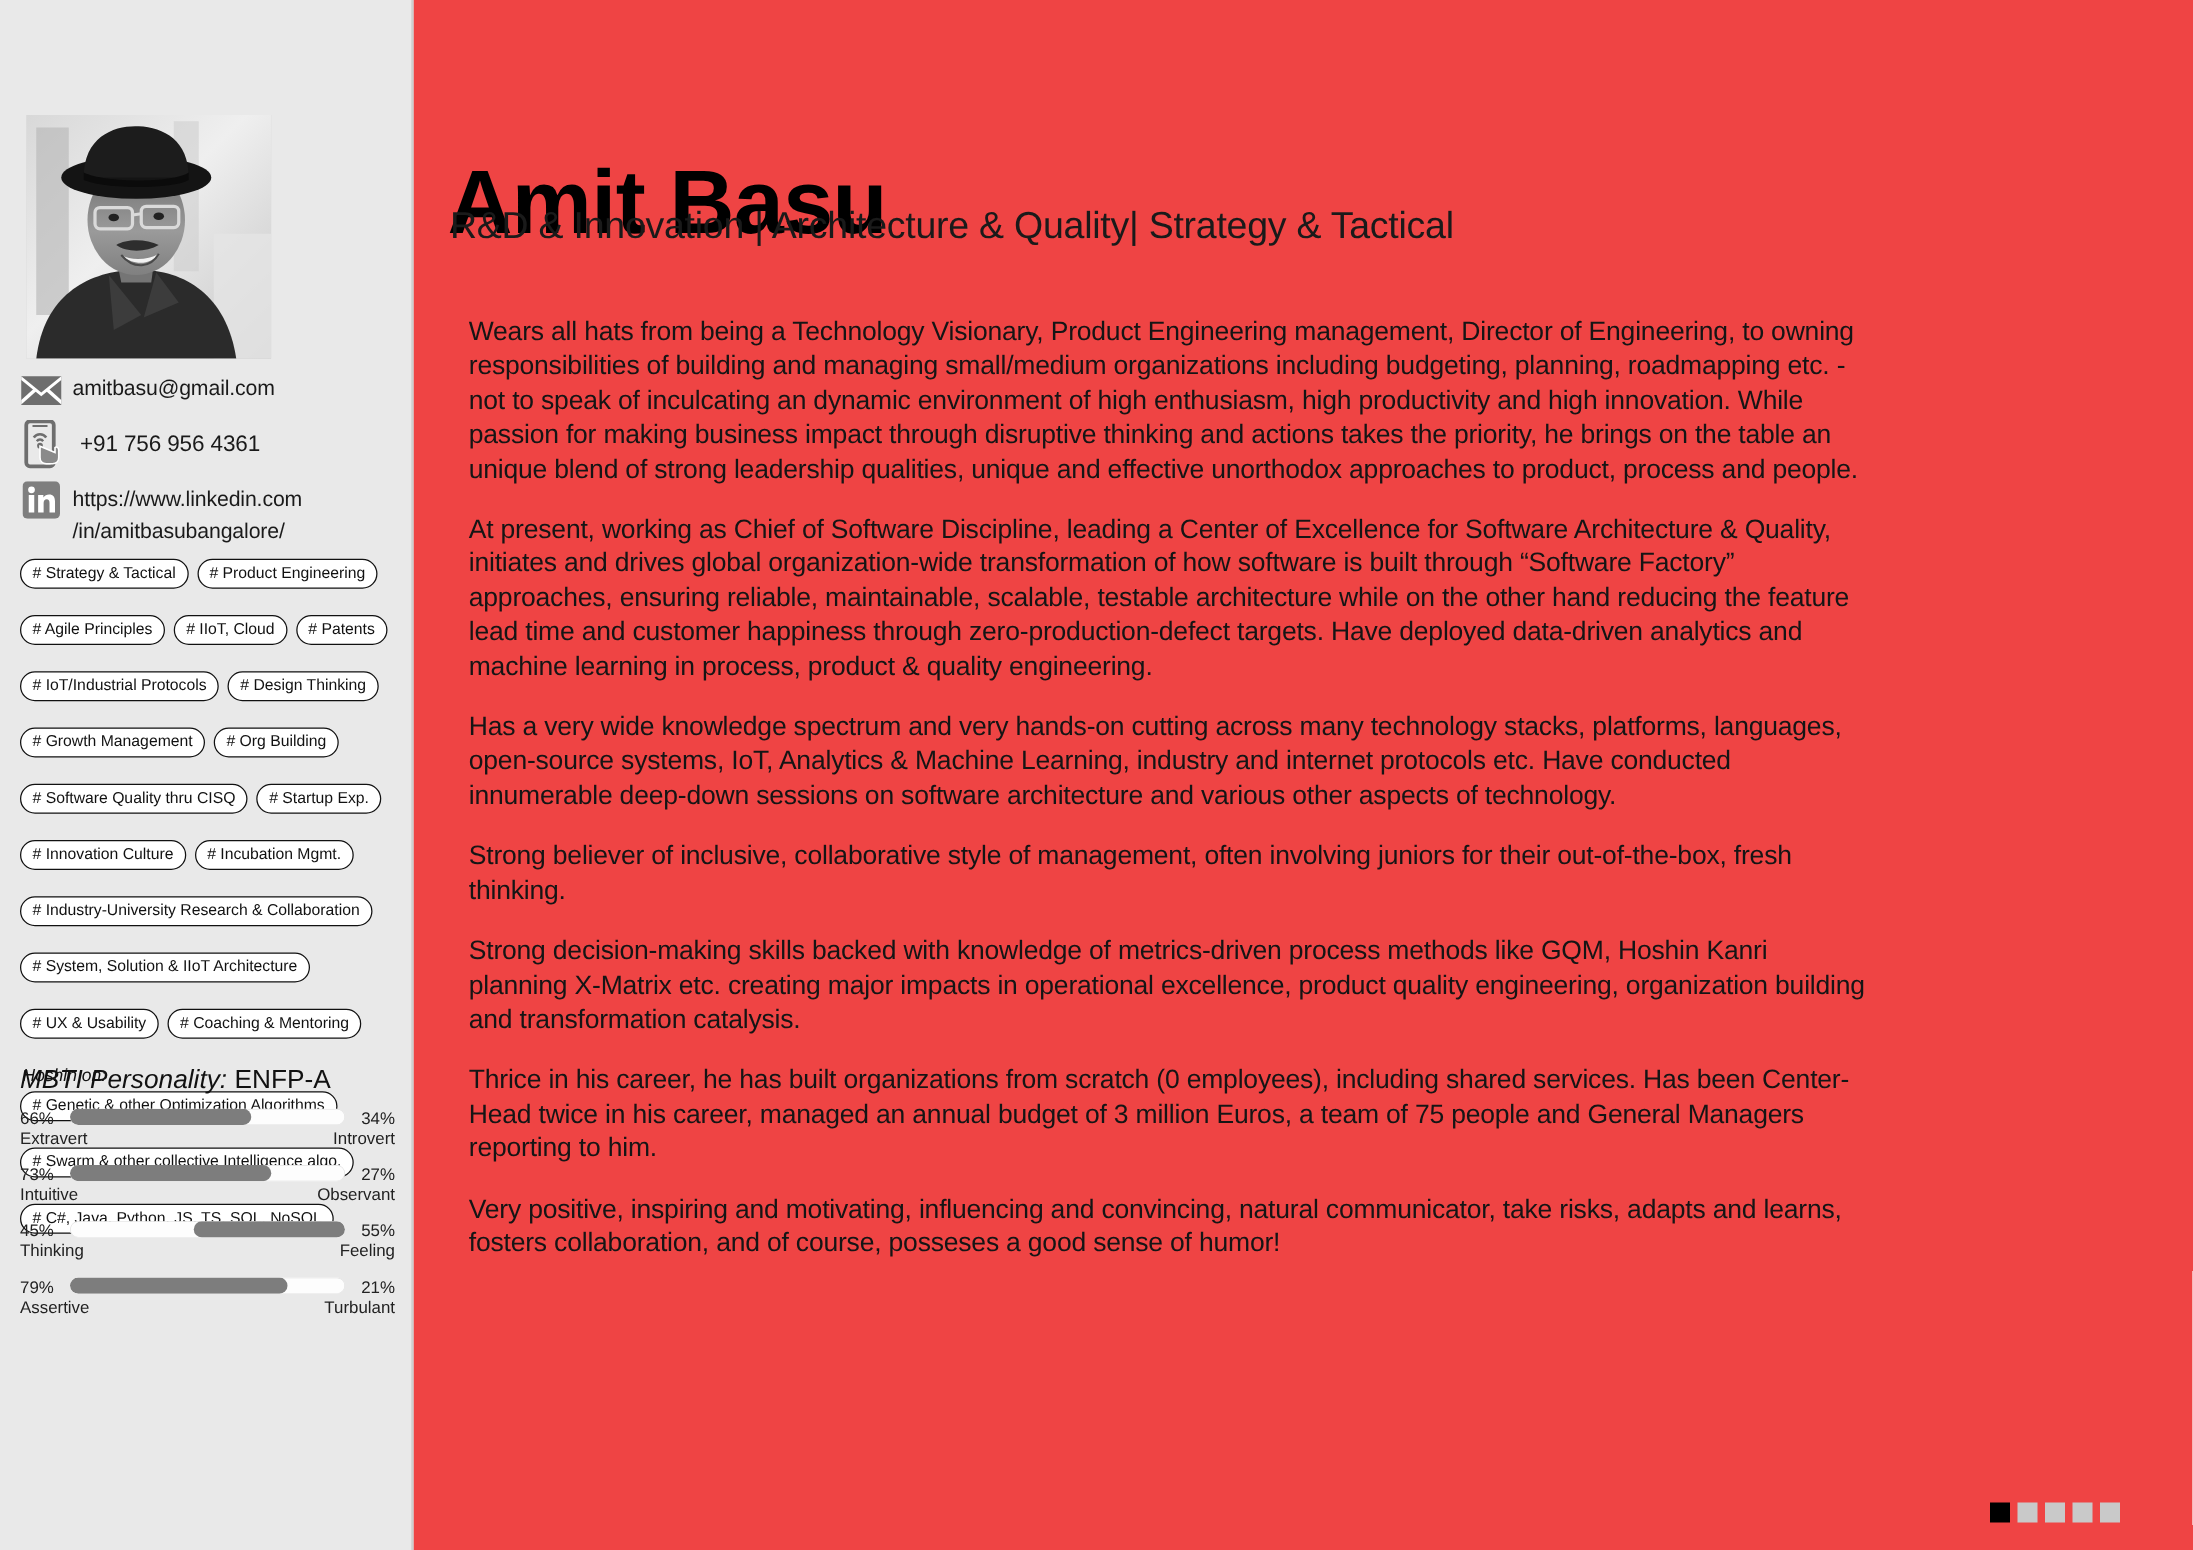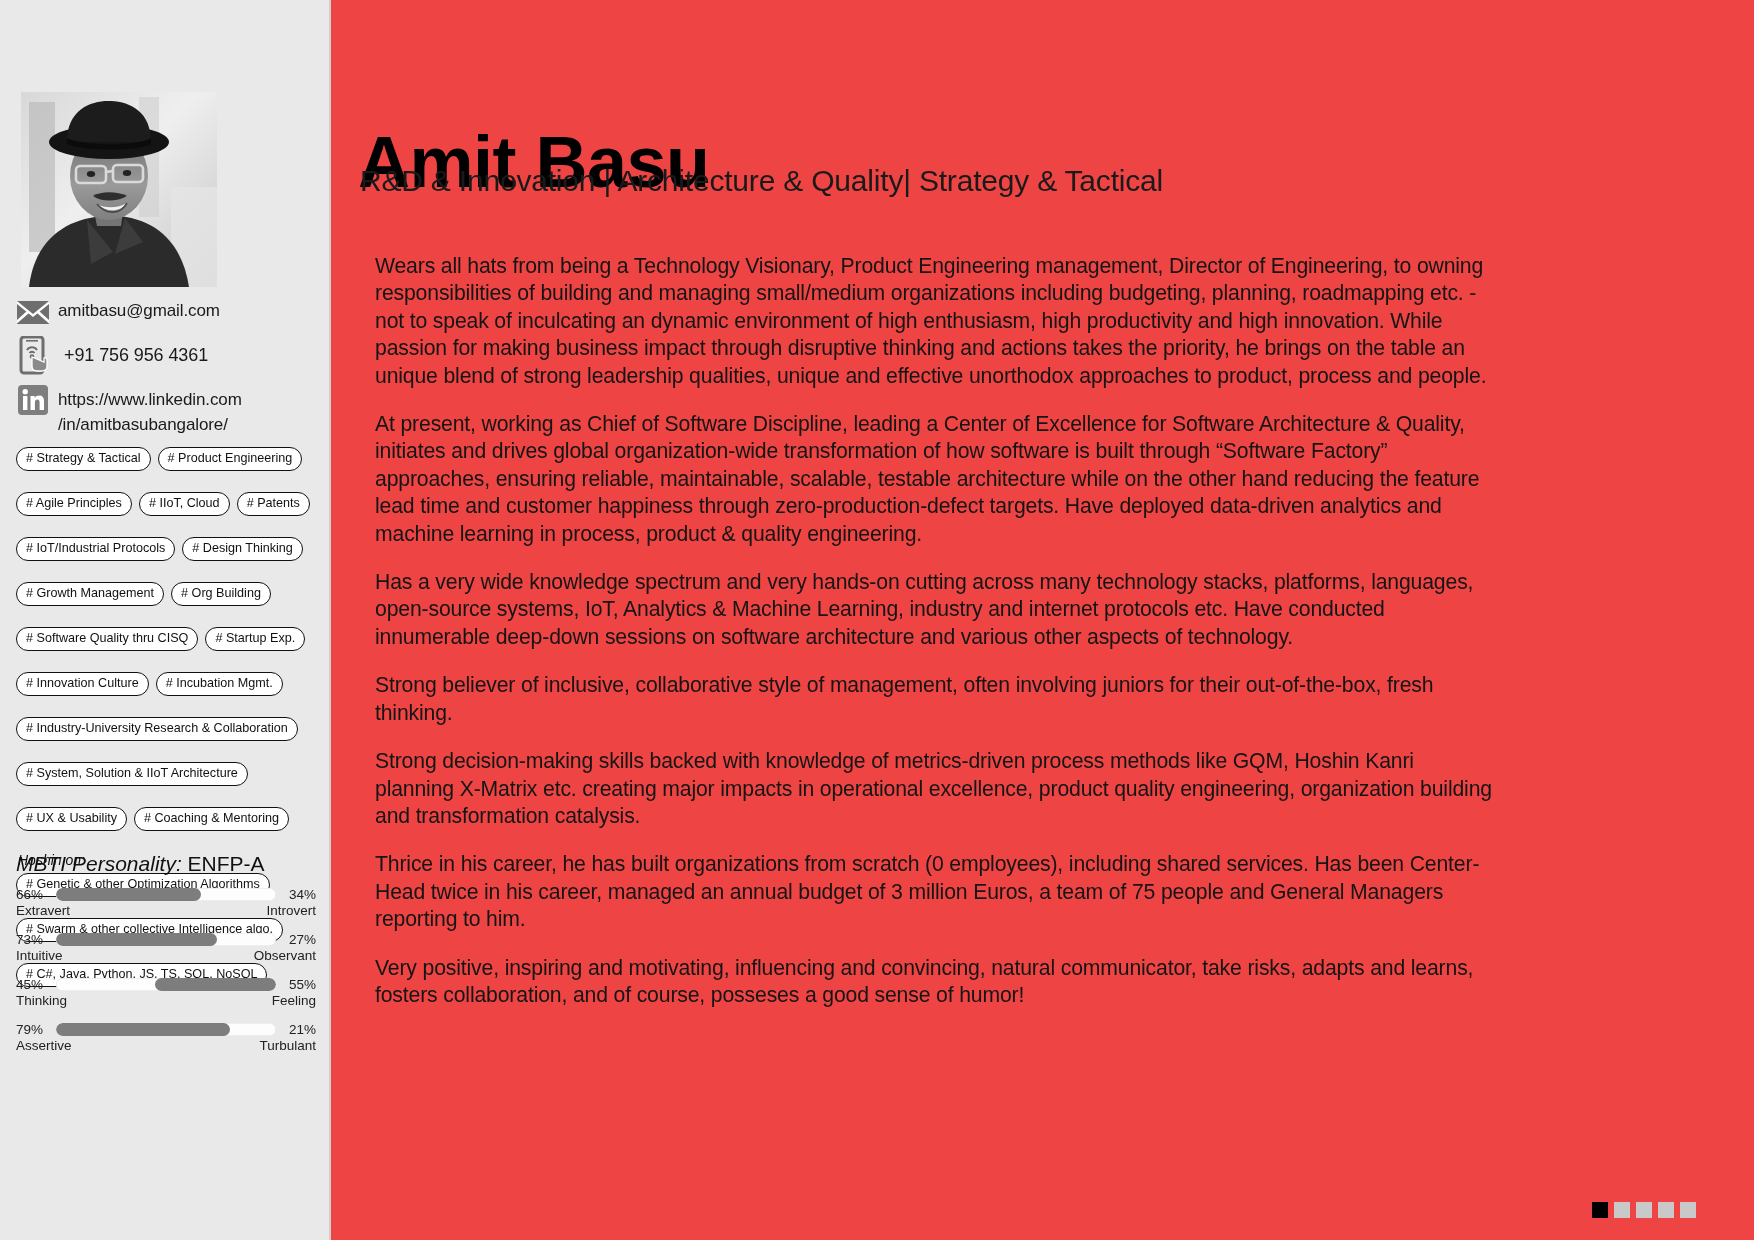--- a/index.html
+++ b/index.html
@@ -121,21 +121,20 @@
   .mbti-title .mbti-label {
     font-style: italic;
     font-weight: normal;
     text-align: right;
   }
   .mbti-title .mbti-type { font-style: normal; }
 
   .trait { margin-bottom: 14px; }
   .trait-bar-line {
     display: flex;
-    align-items: center;
     height: 15px;
   }
   .pct {
     font-size: 13.5px;
     color: #222222;
     width: 36px;
     min-width: 36px;
   }
   .pct.right { text-align: right; }
   .bar {

